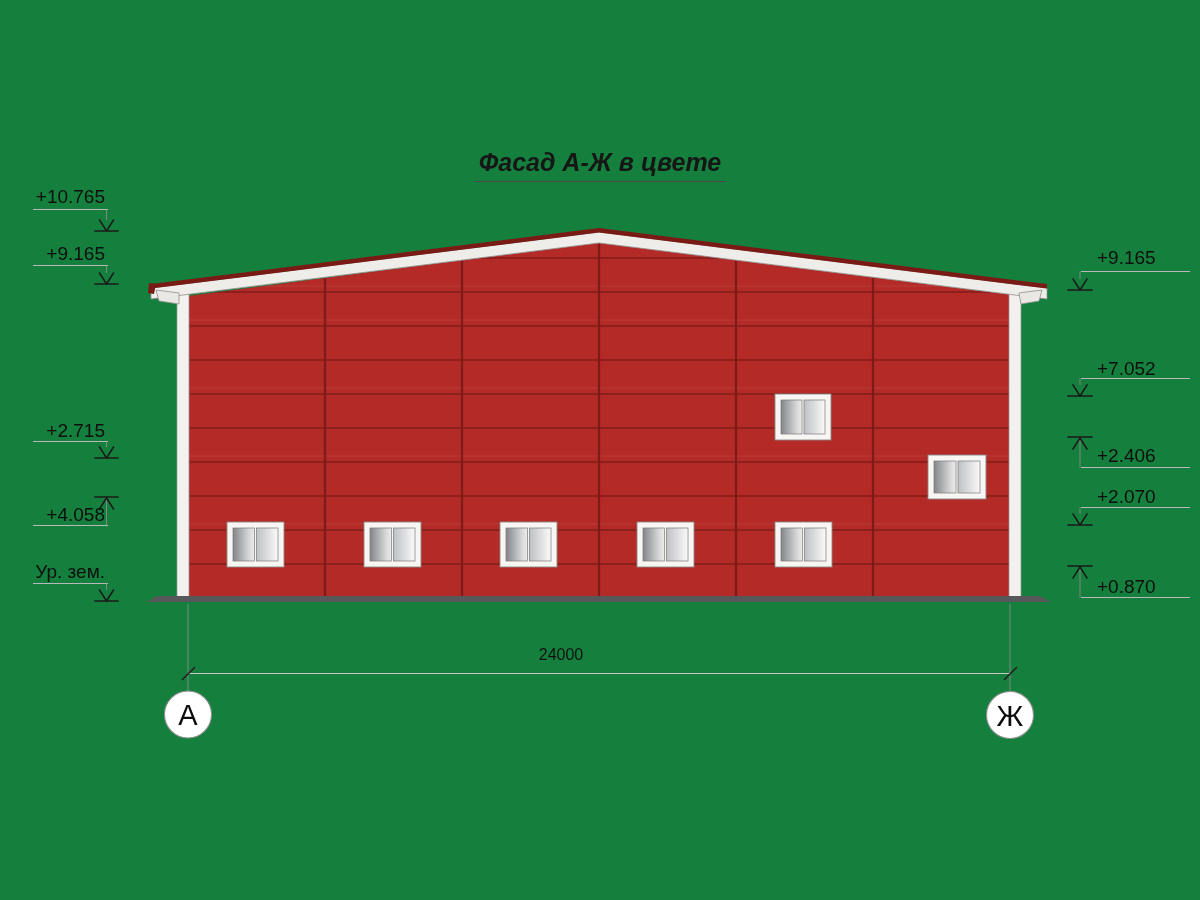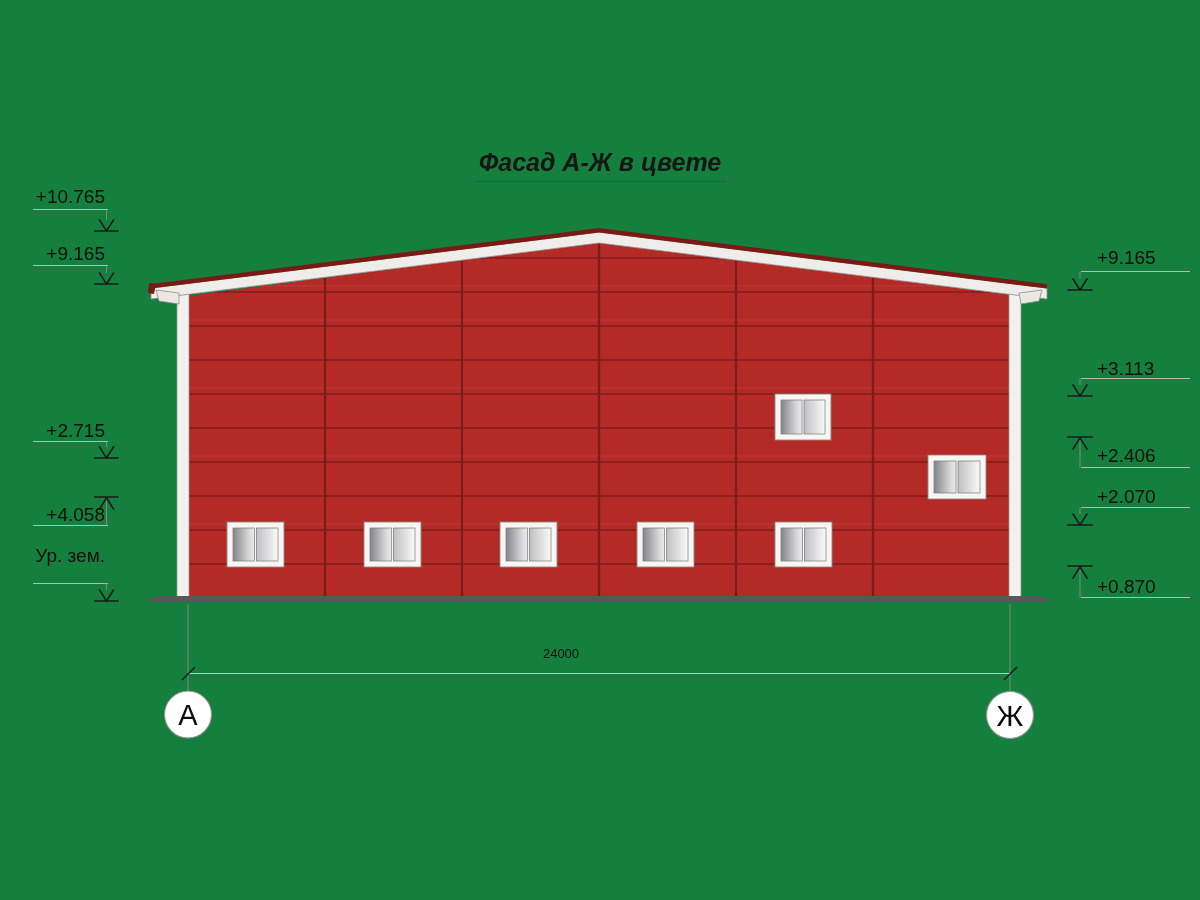--- a/index.html
+++ b/index.html
@@ -6,21 +6,21 @@
   .canvas{position:relative;width:1200px;height:900px;background:#15803d;overflow:hidden;
           font-family:"Liberation Sans", sans-serif;color:#111;}
   .drawing{position:absolute;left:0;top:0;}
   .title{position:absolute;left:50%;top:148px;transform:translateX(-50%);
          font-size:25px;font-weight:bold;font-style:italic;color:#161616;
          border-bottom:1.5px solid #4a4a4a;padding:0 4px 4px 4px;white-space:nowrap;}
   .elev{position:absolute;font-size:19px;line-height:19px;color:#0e0e0e;white-space:nowrap;}
   .elev.left{right:1095px;text-align:center;}
   .elev.right{left:1097px;text-align:left;}
   .dim-text{position:absolute;left:516px;top:646px;width:90px;text-align:center;
-            font-size:13px;color:#111;}
+            font-size:16px;color:#111;}
   .axis-letter{position:absolute;width:46px;height:32px;text-align:center;
                font-size:29px;line-height:32px;color:#0c0c0c;}
   .watermark{position:absolute;left:518px;top:415px;width:200px;height:70px;pointer-events:none;}
   .wm-tri{position:absolute;left:6px;top:4px;}
   .wm-name{position:absolute;left:57px;top:12px;font-family:"Liberation Serif", serif;
            font-weight:bold;font-size:31px;line-height:31px;letter-spacing:1px;
            color:rgba(255,255,255,0.40);transform:scaleX(0.84);transform-origin:left center;
            white-space:nowrap;}
   .wm-sub{position:absolute;left:59px;top:50px;font-size:10.5px;letter-spacing:1.2px;
           color:rgba(255,255,255,0.34);white-space:nowrap;}
@@ -154,24 +154,24 @@
       <path class="amark" d="M1073 578 L1080 567 L1087 578 M1068 566 H1092"></path>
     </g>
   </svg>
 
   <div class="title">Фасад А-Ж в цвете</div>
 
   <div class="elev left" style="top:187px">+10.765</div>
   <div class="elev left" style="top:244px">+9.165</div>
   <div class="elev left" style="top:421px">+2.715</div>
   <div class="elev left" style="top:505px">+4.058</div>
-  <div class="elev left" style="top:546px">Ур. зем.</div>
+  <div class="elev left" style="top:562px">Ур. зем.</div>
 
   <div class="elev right" style="top:248px">+9.165</div>
-  <div class="elev right" style="top:359px">+3.113</div>
+  <div class="elev right" style="top:359px">+7.052</div>
   <div class="elev right" style="top:446px">+2.406</div>
   <div class="elev right" style="top:487px">+2.070</div>
   <div class="elev right" style="top:577px">+0.870</div>
 
   <div class="dim-text">24000</div>
 
   <div class="axis-letter" style="left:165px;top:699px">А</div>
   <div class="axis-letter" style="left:987px;top:700px">Ж</div>
 
 

